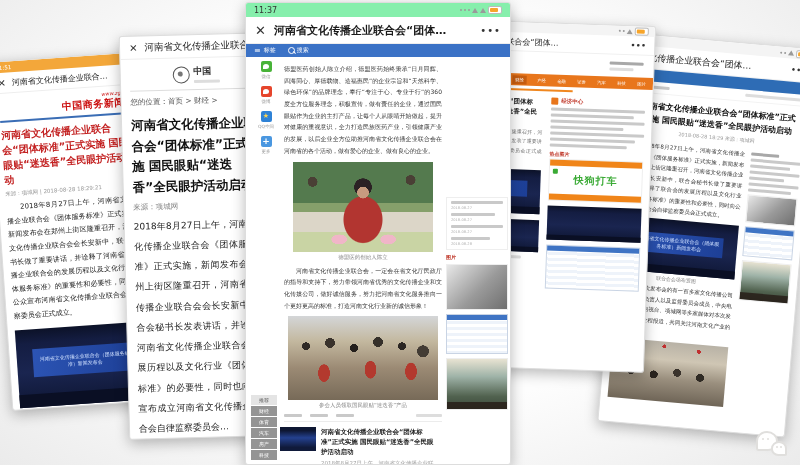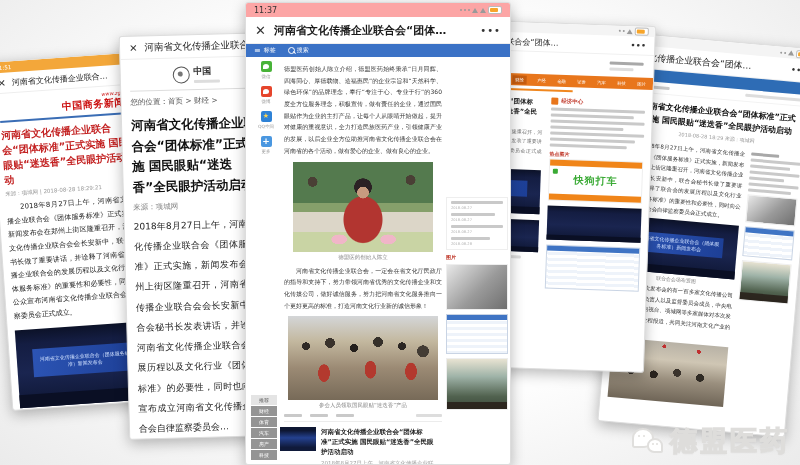--- a/index.html
+++ b/index.html
@@ -73,21 +73,21 @@
   .p2-logo{display:flex;align-items:center;justify-content:center;gap:4px;margin:7px 9px 0;border-bottom:1px solid #ddd;padding-bottom:6px;}
   .seal{width:15px;height:15px;border:1.5px solid #555;border-radius:50%;position:relative;}
   .seal:after{content:"";position:absolute;left:4px;top:4px;width:5px;height:5px;border-radius:50%;background:#777;}
   .p2-logo .nm{font-size:9px;font-weight:bold;color:#333;}
   .p2-crumb{margin:6px 9px 0;font-size:7.5px;color:#555;}
   .p2-head{margin:8px 9px 4px;font-size:12.5px;font-weight:bold;color:#111;line-height:1.65;}
   .p2-src{margin:0 9px 4px;font-size:7.5px;color:#888;}
   .p2-body{margin:2px 9px 0;font-size:9px;color:#222;line-height:2.25;text-align:justify;}
 
   
-  .p3-status{height:14px;background:#fca5a5;display:flex;align-items:center;padding:0 8px;font-size:8px;color:#333;}
+  .p3-status{height:14px;background:#86efac;display:flex;align-items:center;padding:0 8px;font-size:8px;color:#333;}
   .p3-titlebar{height:26px;display:flex;align-items:center;gap:8px;padding:0 9px;background:#fff;border-bottom:1px solid #eee;}
   .p3-titlebar .x-glyph{font-size:13px;}
   .p3-title{font-size:11px;font-weight:600;color:#1a1a1a;white-space:nowrap;overflow:hidden;flex:1;}
   .p3-menu{font-size:10px;color:#333;letter-spacing:1px;}
   .p3-blue{height:13px;background:#3b72c6;display:flex;align-items:center;gap:12px;padding:0 8px;color:#fff;font-size:6px;}
   .p3-blue .ham{font-size:8px;line-height:1;}
   .p3-blue .mag{display:inline-block;width:5px;height:5px;border:1px solid #fff;border-radius:50%;position:relative;margin-right:2px;}
   .p3-blue .mag:after{content:"";position:absolute;left:4px;top:4px;width:3px;height:1px;background:#fff;transform:rotate(45deg);}
   .p3-share{position:absolute;left:5px;top:58px;width:30px;display:flex;flex-direction:column;gap:7px;}
   .shitem{text-align:center;}
@@ -486,16 +486,15 @@
           <div class="cap"></div>
         </div>
     </div>
   </div>
 
   <div class="wm">
     <div class="wm-ic">
       <span class="bub big"></span>
         <span class="bub small"></span>
     </div>
-    <span class="wm-text">德盟医药</span>
   </div>
 
 </div>
 
 </body></html>

